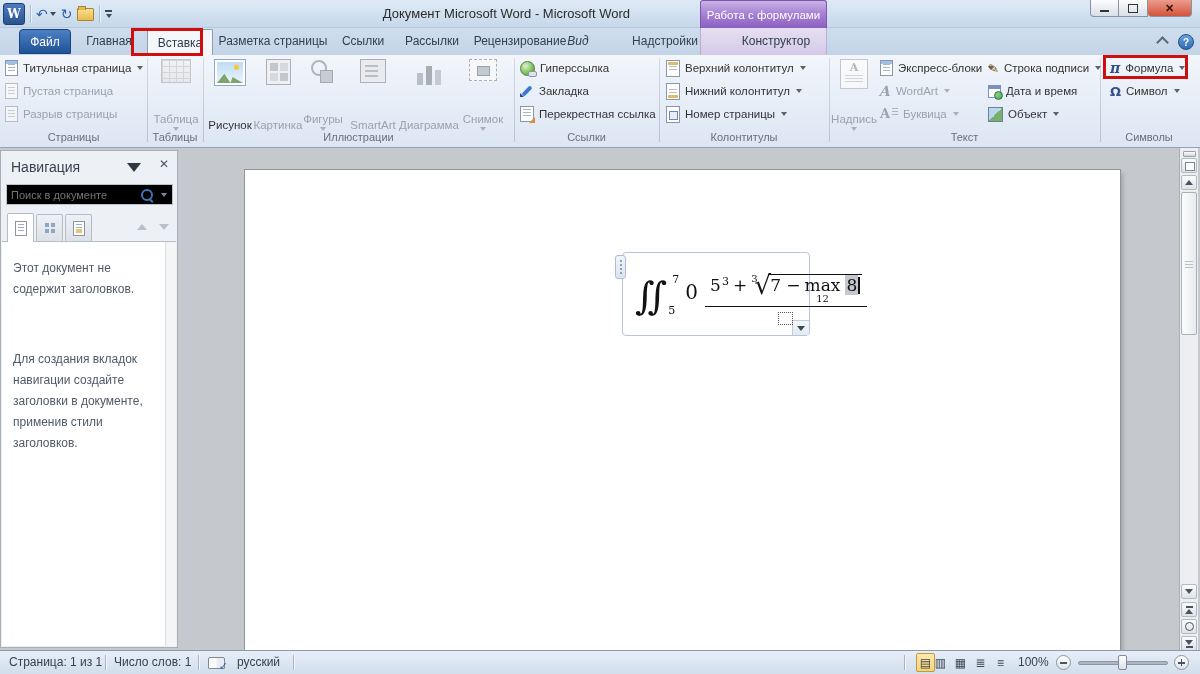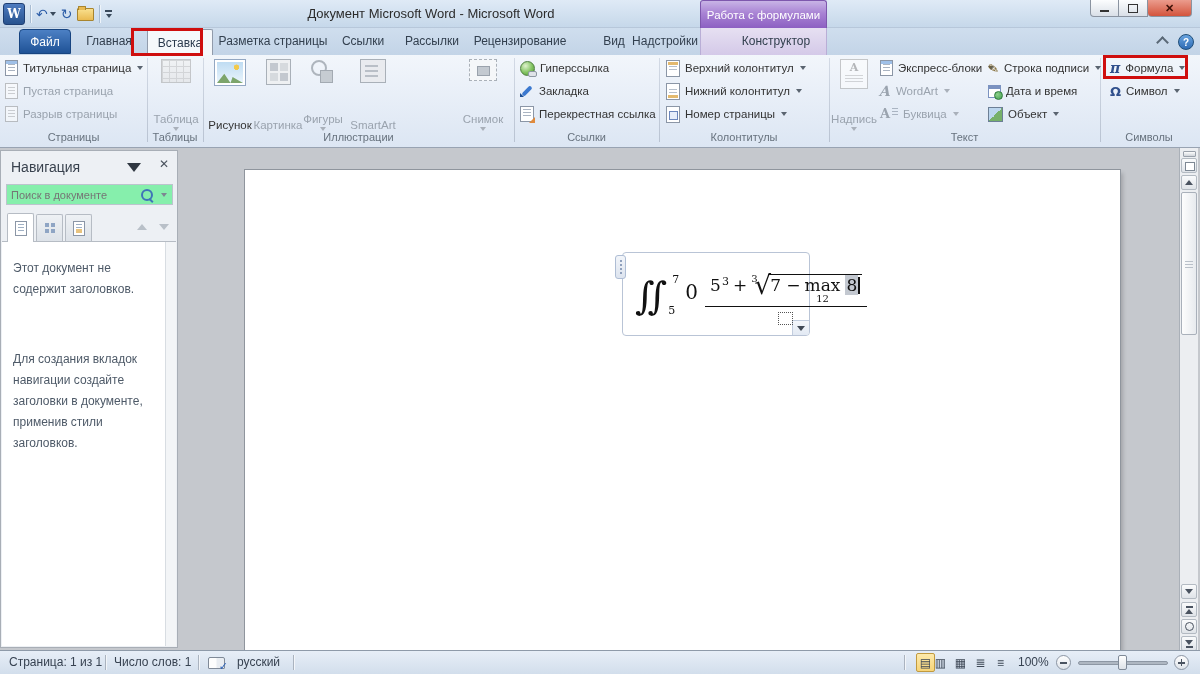--- a/index.html
+++ b/index.html
@@ -16,22 +16,22 @@
   .qsep{width:1px;height:18px;background:#a8bcd2;box-shadow:1px 0 0 #eef4fa;}
   .qbtn{color:#2f5fa8;font-size:14px;line-height:14px;display:flex;align-items:center;}
   .carS{display:inline-block;width:0;height:0;border-left:3px solid transparent;border-right:3px solid transparent;
     border-top:4px solid #3a4a5c;margin-left:2px;}
   .icfold{width:15px;height:11px;background:linear-gradient(#f9e08e,#e9ba51);border:1px solid #a8852f;
     border-radius:1px;position:relative;}
   .icfold::before{content:"";position:absolute;left:0;top:-3px;width:6px;height:3px;
     background:#e9ba51;border:1px solid #a8852f;border-bottom:none;border-radius:1px 1px 0 0;}
   .qmenu{display:flex;flex-direction:column;align-items:center;}
   .qmenu::before{content:"";width:7px;height:1.5px;background:#3a4a5c;margin-bottom:2px;}
-  .ttl{position:absolute;left:216px;top:0;width:430px;height:28px;line-height:28px;
-    text-align:center;font-size:13px;color:#2b2b2b;}
+  .ttl{position:absolute;left:200px;top:0;width:430px;height:28px;line-height:28px;
+    text-align:right;font-size:13px;color:#2b2b2b;}
   .ctxhdr{position:absolute;left:700px;top:0;width:127px;height:28px;border-radius:3px 3px 0 0;
     background:linear-gradient(#c8b4e6 0%,#a983d4 45%,#8c60c2 100%);border:1px solid #7e57ad;border-bottom:none;
     box-sizing:border-box;color:#fff;font-size:11.5px;display:flex;align-items:center;justify-content:center;}
   .winbtns{position:absolute;right:8px;top:0;display:flex;}
   .wbtn{width:29px;height:17px;border:1px solid #8a93a0;border-top:none;background:linear-gradient(#fcfdfe,#d9dfe7);
     display:flex;align-items:center;justify-content:center;box-sizing:border-box;}
   .wbtn+.wbtn{border-left:none;}
   .wbtn.close{width:44px;background:linear-gradient(#eb9c8d,#d3543c);border-radius:0 0 4px 4px;color:#3d1007;
     font-size:11px;font-weight:bold;}
   .wbtn.first{border-radius:0 0 0 4px;}
@@ -152,21 +152,21 @@
   
   .docarea{position:absolute;left:0;top:148px;width:1200px;height:502px;background:#c5c8cd;}
 
   
   .navpane{position:absolute;left:0;top:2px;width:178px;height:498px;background:#edf0f4;
     border:1px solid #a8aeb6;box-sizing:border-box;}
   .navttl{position:absolute;left:10px;top:8px;font-size:14px;color:#39424e;}
   .navdrop{position:absolute;left:126px;top:12px;width:0;height:0;border-left:7px solid transparent;
     border-right:7px solid transparent;border-top:9px solid #2f3741;}
   .navclose{position:absolute;left:158px;top:6px;font-size:12px;color:#4a535e;}
-  .navsearch{position:absolute;left:5px;top:33px;width:167px;height:21px;background:#86efac;
+  .navsearch{position:absolute;left:5px;top:33px;width:167px;height:21px;background:#000000;
     border:1px solid #bcc4cd;box-sizing:border-box;display:flex;align-items:center;}
   .navsearch input{flex:1;border:none;outline:none;font:11px "Liberation Sans",sans-serif;color:#6b7480;
     padding:0 4px;background:transparent;min-width:0;}
   .icmag{width:8px;height:8px;border:2px solid #3f74b8;border-radius:50%;position:relative;margin-right:8px;flex:none;}
   .icmag::after{content:"";position:absolute;left:7px;top:7px;width:5px;height:2px;background:#3f74b8;
     transform:rotate(45deg);transform-origin:0 0;}
   .navsearch .car{width:0;height:0;border-left:3px solid transparent;border-right:3px solid transparent;
     border-top:4px solid #7d8692;margin-right:5px;flex:none;}
   .navtabs{position:absolute;left:1px;right:1px;top:62px;height:29px;border-bottom:1px solid #b6bcc4;
     display:flex;align-items:flex-end;padding-left:5px;box-sizing:border-box;}
@@ -312,21 +312,21 @@
 
   <div class="tabrow">
     <div class="ctxtabbg"></div>
     <div class="tab file" style="left:6px;width:52px;">Файл</div>
     <div class="tab" style="left:62px;width:68px;">Главная</div>
     <div class="tab active" style="left:134px;width:66px;">Вставка</div>
     <div class="tab" style="left:204px;width:112px;">Разметка страницы</div>
     <div class="tab" style="left:320px;width:60px;">Ссылки</div>
     <div class="tab" style="left:384px;width:70px;">Рассылки</div>
     <div class="tab" style="left:456px;width:102px;">Рецензирование</div>
-    <div class="tab" style="left:578px;width:46px;">Вид</div>
+    <div class="tab" style="left:542px;width:46px;font-style:italic;">Вид</div>
     <div class="tab" style="left:612px;width:80px;">Надстройки</div>
     <div class="tab" style="left:708px;width:110px;">Конструктор</div>
     <div class="collapsecaret"></div>
     <div class="helpbtn">?</div>
   </div>
 
   <div class="ribbon">
     <div class="gsep" style="left:147px"></div>
     <div class="gsep" style="left:203px"></div>
     <div class="gsep" style="left:514px"></div>
@@ -365,20 +365,24 @@
       <span class="lbl">Картинка</span>
     </div>
     <div class="big dis" style="left:300px;width:46px">
       <span class="bic icshapes"></span>
       <span class="lbl">Фигуры</span>
       <span class="bigcar"></span>
     </div>
     <div class="big dis" style="left:346px;width:54px">
       <span class="bic icsmart"></span>
       <span class="lbl">SmartArt</span>
+    </div>
+    <div class="big dis" style="left:398px;width:62px">
+      <span class="bic icchart"></span>
+      <span class="lbl">Диаграмма</span>
     </div>
     <div class="big dis" style="left:458px;width:50px">
       <span class="bic icsnap"></span>
       <span class="lbl">Снимок</span>
       <span class="bigcar"></span>
     </div>
     <div class="gtitle" style="left:203px;width:311px">Иллюстрации</div>
 
     <div class="srow" style="left:520px;top:2px">
       <span class="icglobe"></span>

